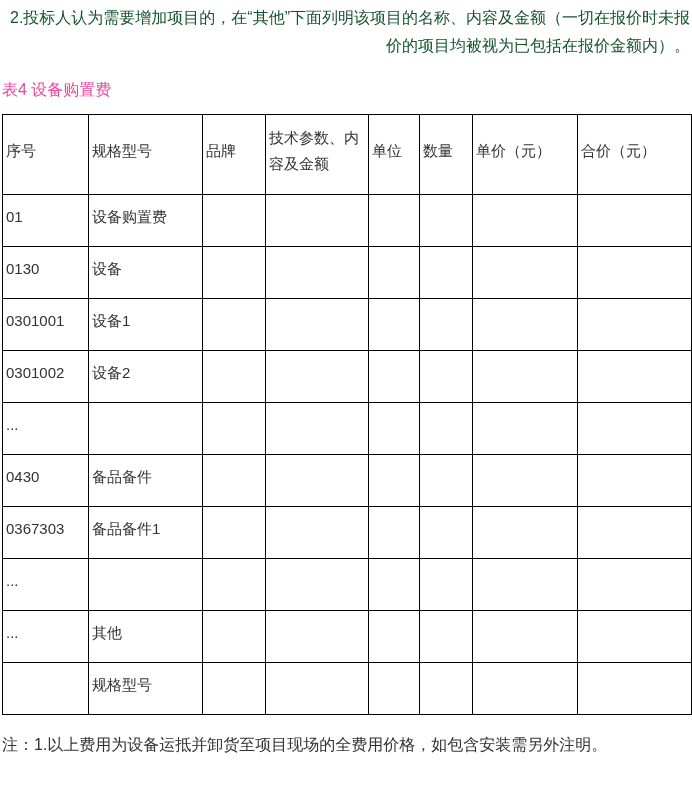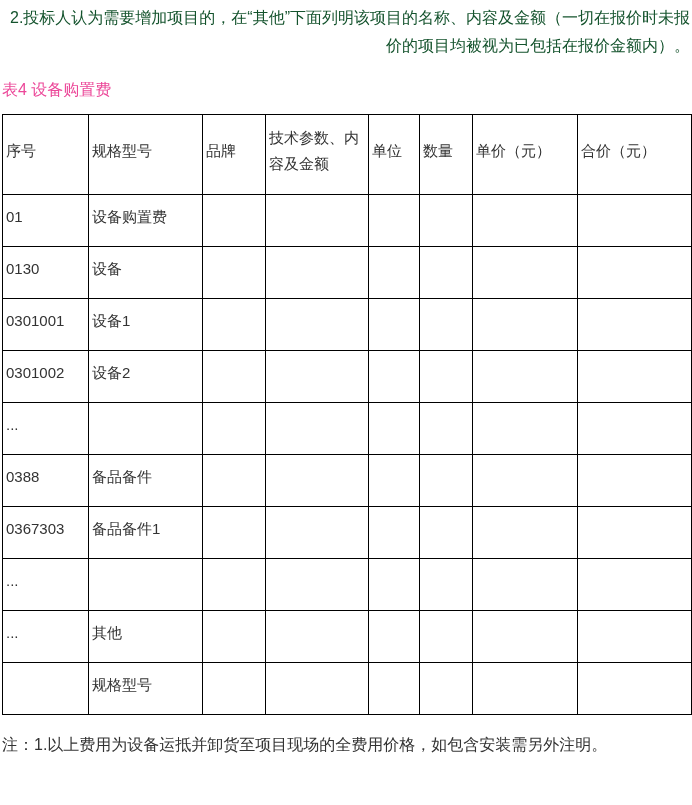--- a/index.html
+++ b/index.html
@@ -136,21 +136,21 @@
           <td>...</td>
           <td></td>
           <td></td>
           <td></td>
           <td></td>
           <td></td>
           <td></td>
           <td></td>
         </tr>
         <tr>
-          <td>0388</td>
+          <td>0430</td>
           <td>备品备件</td>
           <td></td>
           <td></td>
           <td></td>
           <td></td>
           <td></td>
           <td></td>
         </tr>
         <tr>
           <td>0367303</td>

